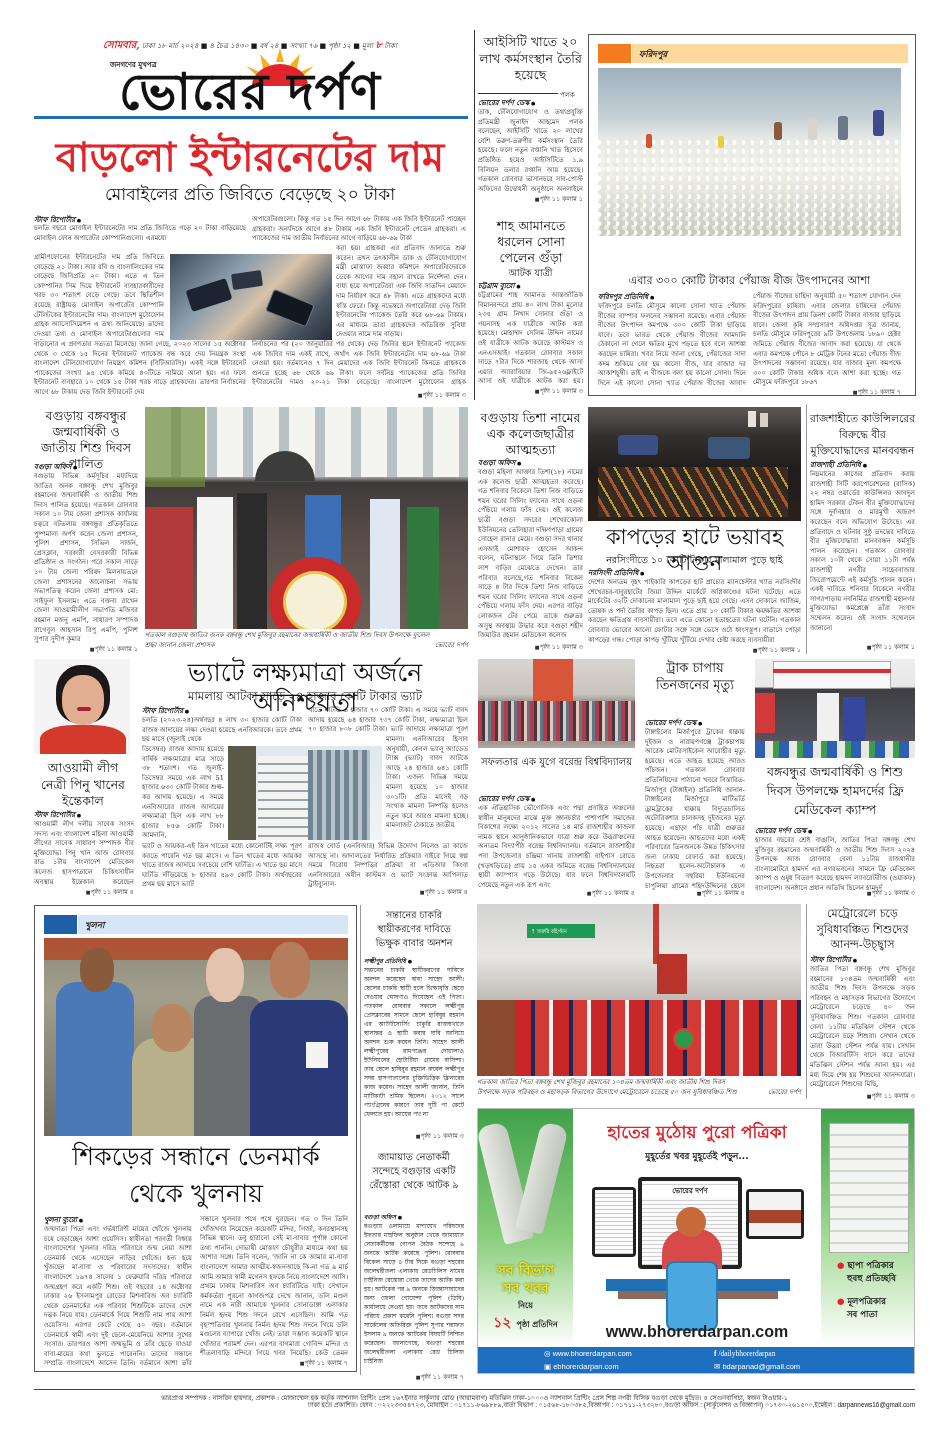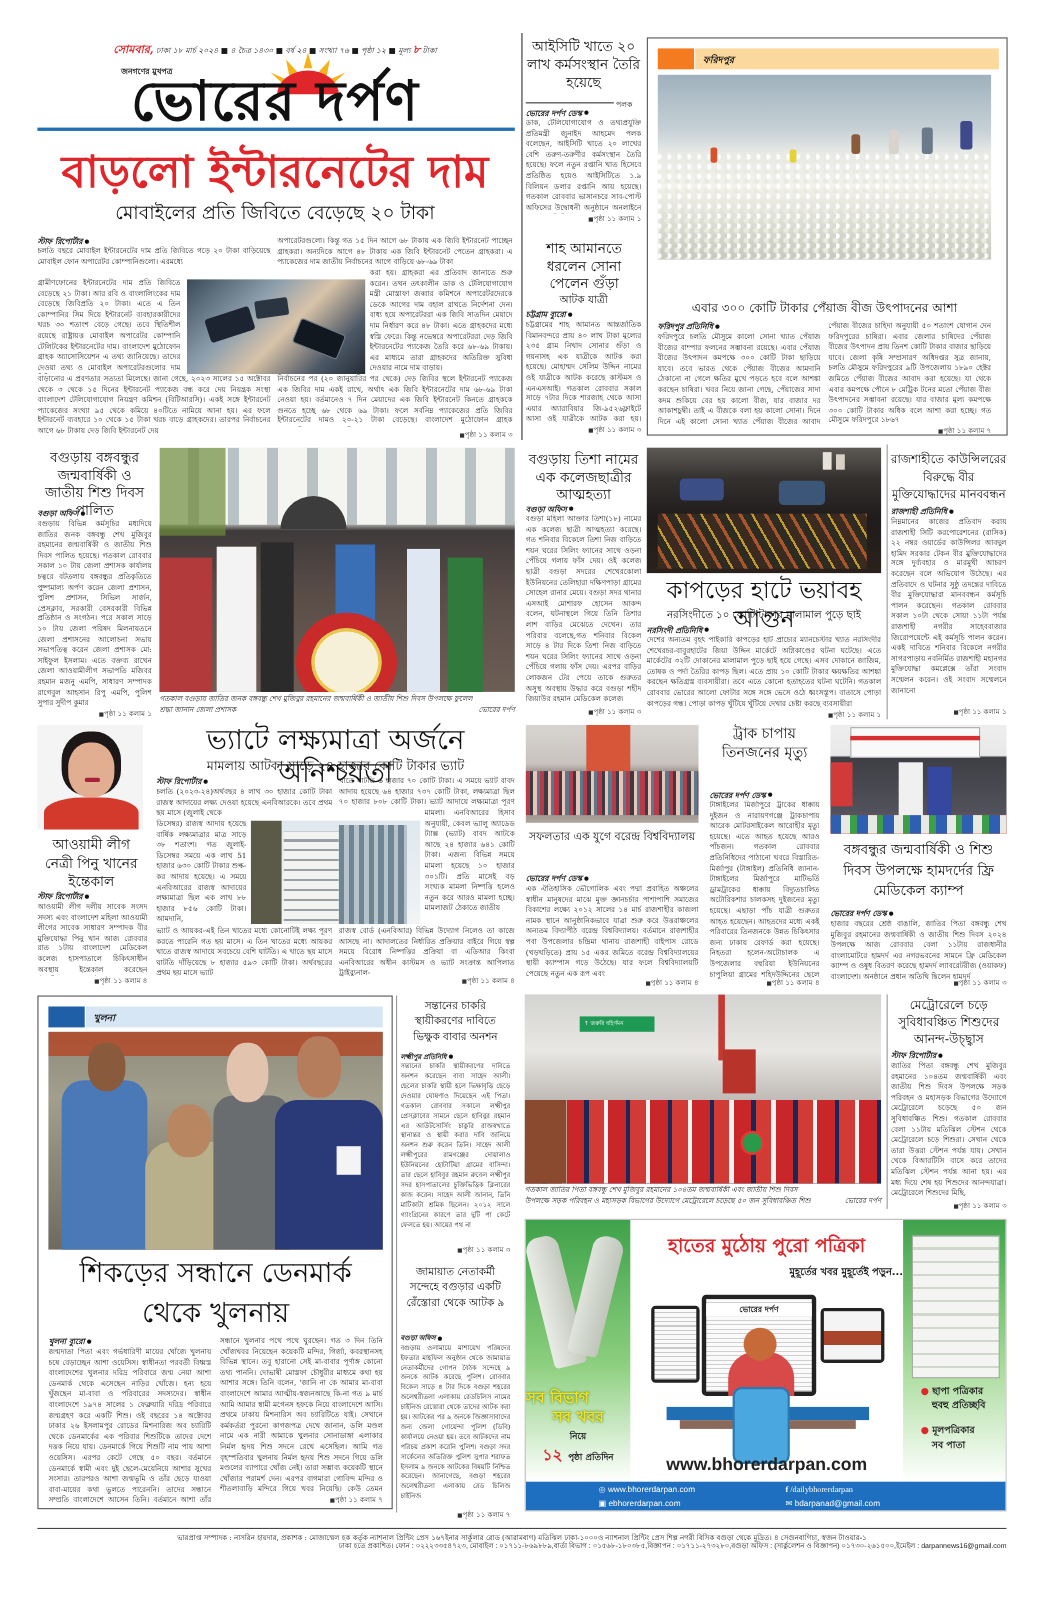--- a/index.html
+++ b/index.html
@@ -234,21 +234,21 @@
 <div class="abs cap" style="left:746px;top:1088px;width:55px;text-align:right">ভোরের দর্পণ</div>
 <div class="abs hd" style="left:810px;top:906px;width:105px;font-size:11px;line-height:15.5px">মেট্রোরেলে চড়ে সুবিধাবঞ্চিত শিশুদের আনন্দ-উচ্ছ্বাস</div>
 <div class="abs by" style="left:810px;top:955px">স্টাফ রিপোর্টার</div>
 <div class="abs txt" style="left:810px;top:965px;width:105px;height:128px;overflow:hidden">জাতির পিতা বঙ্গবন্ধু শেখ মুজিবুর রহমানের ১০৪তম জন্মবার্ষিকী এবং জাতীয় শিশু দিবস উপলক্ষে সড়ক পরিবহন ও মহাসড়ক বিভাগের উদ্যোগে মেট্রোরেলে চড়েছে ৫০ জন সুবিধাবঞ্চিত শিশু। গতকাল রোববার বেলা ১১টায় মতিঝিল স্টেশন থেকে মেট্রোরেলে চড়ে শিশুরা। সেখান থেকে তারা উত্তরা স্টেশন পর্যন্ত যায়। সেখান থেকে বিআরটিসি বাসে করে তাদের মতিঝিল স্টেশন পর্যন্ত আনা হয়। এর মধ্য দিয়ে শেষ হয় শিশুদের আনন্দযাত্রা। মেট্রোরেলে শিশুদের মিছি,</div>
 <div class="abs jump" style="left:850px;top:1091px;width:65px">পৃষ্ঠা ১১ কলাম ৩</div>
 
 <div class="abs" style="left:477px;top:1108px;width:438px;height:266px;border:1px solid #bbb;background:#fff;overflow:hidden">
   <div class="abs" style="left:0;top:0;width:95px;height:238px;background:linear-gradient(180deg,#3fa24a 0%,#8ccf7e 55%,#ffffff 100%)">
     <div class="abs" style="left:12px;top:14px;width:30px;height:120px;background:linear-gradient(90deg,#e9ece6,#c4c9bf);transform:rotate(-14deg);border-radius:12px 12px 4px 4px"></div>
     <div class="abs" style="left:50px;top:14px;width:28px;height:110px;background:linear-gradient(90deg,#e0e4dc,#bfc5ba);transform:rotate(14deg);border-radius:12px 12px 4px 4px"></div>
-    <div class="abs" style="left:0;top:150px;width:95px;font-size:14px;font-weight:bold;color:#f5e11e;text-shadow:0 0 2px #2a6a2a">সব বিভাগ</div>
+    <div class="abs" style="left:0;top:150px;width:95px;text-align:center;font-size:14px;font-weight:bold;color:#f5e11e;text-shadow:0 0 2px #2a6a2a">সব বিভাগ</div>
     <div class="abs" style="left:0;top:168px;width:95px;text-align:center;font-size:14px;font-weight:bold;color:#f5e11e;text-shadow:0 0 2px #2a6a2a">সব খবর</div>
     <div class="abs" style="left:0;top:190px;width:95px;text-align:center;font-size:8px;font-weight:bold">নিয়ে</div>
     <div class="abs" style="left:0;top:202px;width:95px;text-align:center;white-space:nowrap">
       <span style="font-size:14px;font-weight:bold;color:#e0262b">১২</span>
       <span style="font-size:8px;font-weight:bold">পৃষ্ঠা প্রতিদিন</span>
     </div>
   </div>
   <div class="abs" style="left:95px;top:10px;width:248px;text-align:center;font-size:17px;font-weight:bold;color:#e0262b">হাতের মুঠোয় পুরো পত্রিকা</div>
   <div class="abs" style="left:343px;top:0;width:95px;height:238px;background:linear-gradient(180deg,#3fa24a 0%,#a6db98 55%,#ffffff 100%)">
     <div class="abs" style="left:8px;top:14px;width:80px;height:130px;background:repeating-linear-gradient(180deg,#f4f4f2 0 10px,#cfd8cb 10px 12px);border:1px solid #aaa"></div>
@@ -256,21 +256,21 @@
       <span style="color:#e0262b">●</span>
       <span>ছাপা পত্রিকার</span><br>
       <span style="padding-left:10px">হুবহু প্রতিচ্ছবি</span>
     </div>
     <div class="abs" style="left:16px;top:186px;font-size:8.5px;font-weight:bold;line-height:13px">
       <span style="color:#e0262b">●</span>
       <span>মূলপত্রিকার</span><br>
       <span style="padding-left:10px">সব পাতা</span>
     </div>
   </div>
-  <div class="abs" style="left:95px;top:40px;width:248px;text-align:right;font-size:9px;font-weight:bold">মুহূর্তের খবর মুহূর্তেই পড়ুন...</div>
+  <div class="abs" style="left:95px;top:40px;width:248px;text-align:center;font-size:9px;font-weight:bold">মুহূর্তের খবর মুহূর্তেই পড়ুন...</div>
   <div class="abs" style="left:114px;top:78px;width:44px;height:70px;background:#222;border-radius:4px;padding:3px">
     <div style="width:100%;height:100%;background:repeating-linear-gradient(180deg,#fafafa 0 3px,#c9c9c9 3px 4px)"></div>
   </div>
   <div class="abs" style="left:160px;top:68px;width:104px;height:92px;background:#222;border-radius:4px;padding:4px">
     <div style="width:100%;height:100%;background:repeating-linear-gradient(180deg,#fafafa 0 3px,#cfcfcf 3px 4px);position:relative">
       <div style="position:absolute;left:0;top:4px;width:100%;text-align:center;font-size:7px;font-weight:bold;background:#fff">ভোরের দর্পণ</div>
     </div>
   </div>
   <div class="abs" style="left:268px;top:80px;width:58px;height:50px;background:#222;border-radius:4px;padding:3px">
     <div style="width:100%;height:100%;background:linear-gradient(180deg,#f4f4f4 0 40%,#a8452a 40% 70%,#f4f4f4 70%)"></div>

